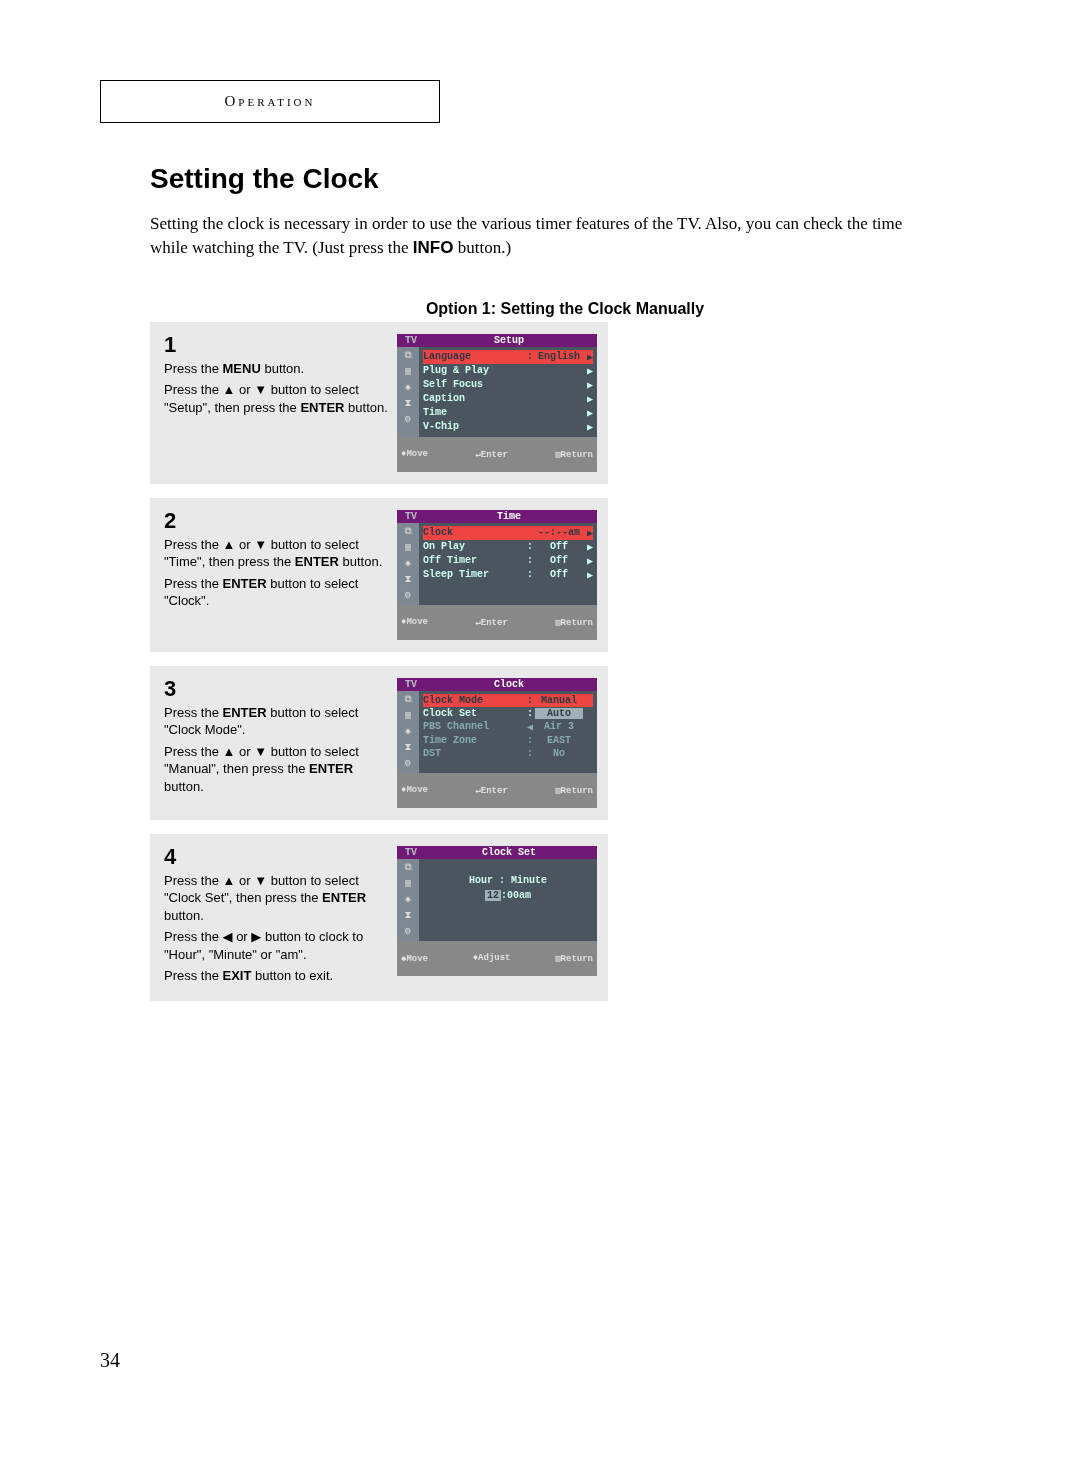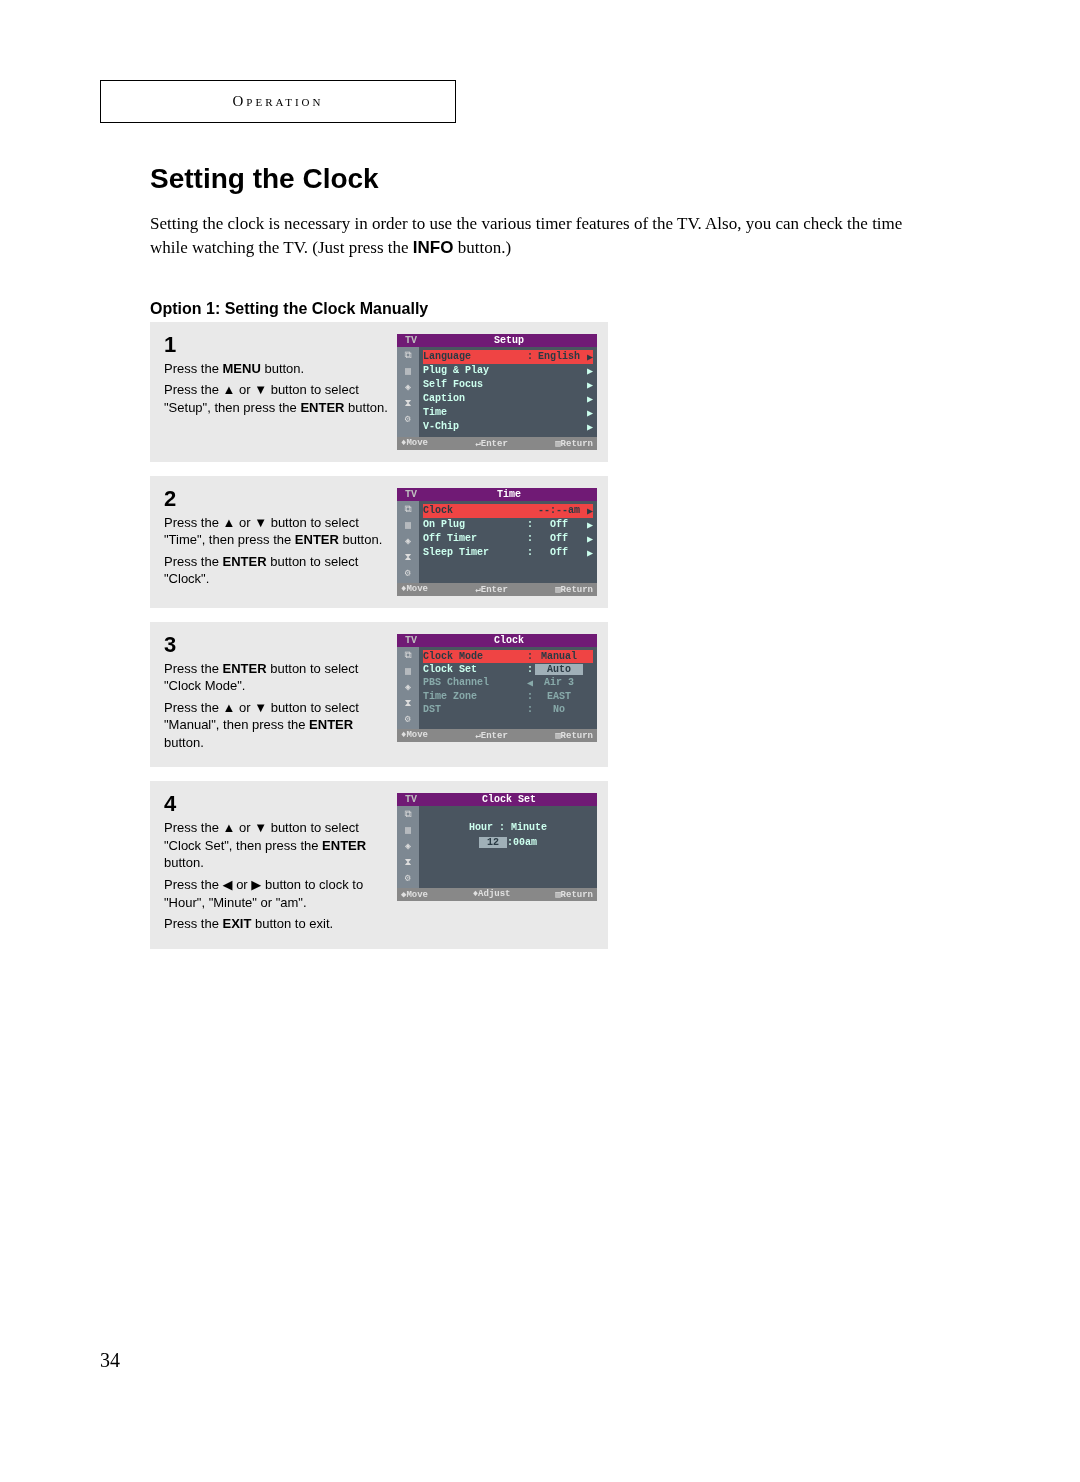--- a/index.html
+++ b/index.html
@@ -9,21 +9,21 @@
     color: #000;
     width: 1080px;
     height: 1482px;
     position: relative;
   }
   .page {
     padding: 80px 100px 40px 150px;
   }
   .header-box {
     border: 1px solid #000;
-    padding: 12px 12px;
+    padding: 12px 4px;
     text-align: center;
     width: 330px;
     margin: 0 0 40px -50px;
     letter-spacing: 3px;
     font-size: 15px;
     font-variant: small-caps;
   }
   h1 {
     font-family: Arial, sans-serif;
     font-weight: 900;
@@ -34,20 +34,21 @@
     font-size: 17px;
     line-height: 1.4;
     margin-bottom: 40px;
     max-width: 780px;
   }
   h2 {
     font-family: Arial, sans-serif;
     font-weight: 900;
     font-size: 16px;
     margin: 0 0 4px 0;
+    text-align: center;
   }
   .step-block {
     background: #e9e9e9;
     padding: 12px 14px 12px 14px;
     margin-bottom: 14px;
     display: flex;
     width: 430px;
     position: relative;
   }
   .step-text {
@@ -112,35 +113,35 @@
   .osd-row .val { width: 48px; text-align: center; color:#cfe}
   .osd-row .arw { width: 10px; text-align: right; color:#cfe }
   .osd-row.hl { background: #ef4444; }
   .osd-row.hl .lbl,.osd-row.hl .sep,.osd-row.hl .arw { color: #2a3a44; }
   .osd-row.hl .val { color: #2a3a44; }
   .osd-row.dim .lbl,.osd-row.dim .sep,.osd-row.dim .val,.osd-row.dim .arw{ color: #8aa; }
   .valhl { background:#a0b0b8; color:#2a3a44; padding:0 12px; }
   .osd-footer {
     background: #888;
     color: #e0e0e0;
-    padding: 1px 4px;
+    padding: 12px 4px;
     display: flex;
     justify-content: space-between;
     font-weight: bold;
     font-size:9px;
   }
   .clockset-body{
     flex:1;
     padding: 8px 4px 14px 4px;
     font-weight:bold;
     text-align:center;
   }
   .clockset-body .hm{ color:#cfe; margin:8px 0 4px 0; }
   .clockset-body .time{ color:#cfe; }
-  .clockset-body .hlbox{ background:#a0b0b8; color:#2a3a44; padding:0 8px; }
+  .clockset-body .hlbox{ background:#a0b0b8; color:#2a3a44; padding:0 2px; }
   .side-notes {
     position: absolute;
     left: 610px;
     width: 260px;
     font-size: 16px;
     line-height: 1.35;
   }
   .side-notes p { margin: 0 0 14px 0; }
   .pagenum {
     position: absolute;
@@ -250,21 +251,21 @@
             <span>⚙</span>
           </div>
         <div class="osd-rows" id="osd2rows">
             <div class="osd-row hl">
               <span class="lbl">Clock</span>
               <span class="sep"></span>
               <span class="val">--:--am</span>
               <span class="arw">▶</span>
             </div>
             <div class="osd-row">
-              <span class="lbl">On Plug</span>
+              <span class="lbl">On Play</span>
               <span class="sep">:</span>
               <span class="val">Off</span>
               <span class="arw">▶</span>
             </div>
             <div class="osd-row">
               <span class="lbl">Off Timer</span>
               <span class="sep">:</span>
               <span class="val">Off</span>
               <span class="arw">▶</span>
             </div>

